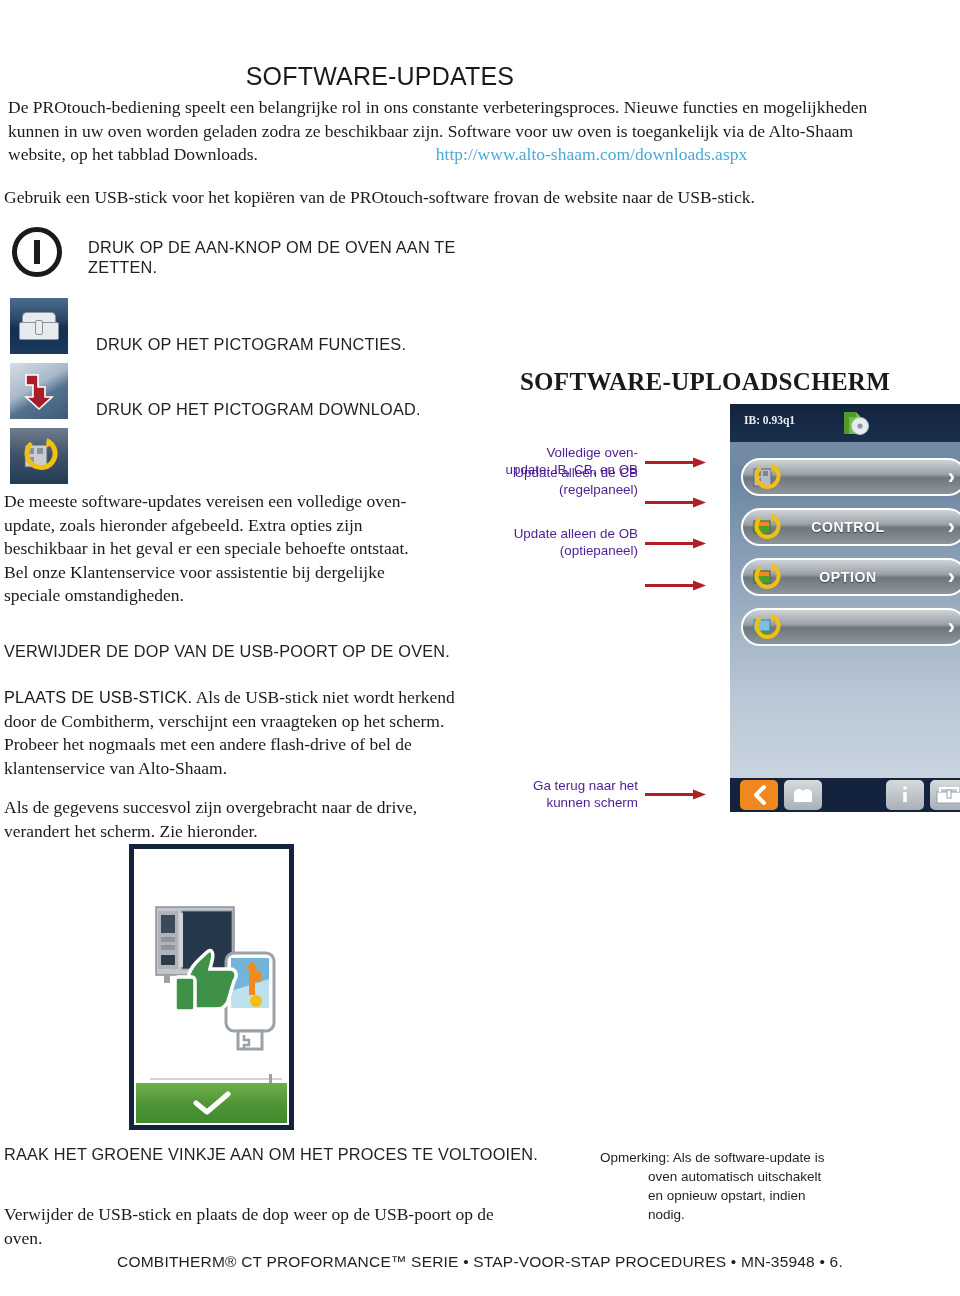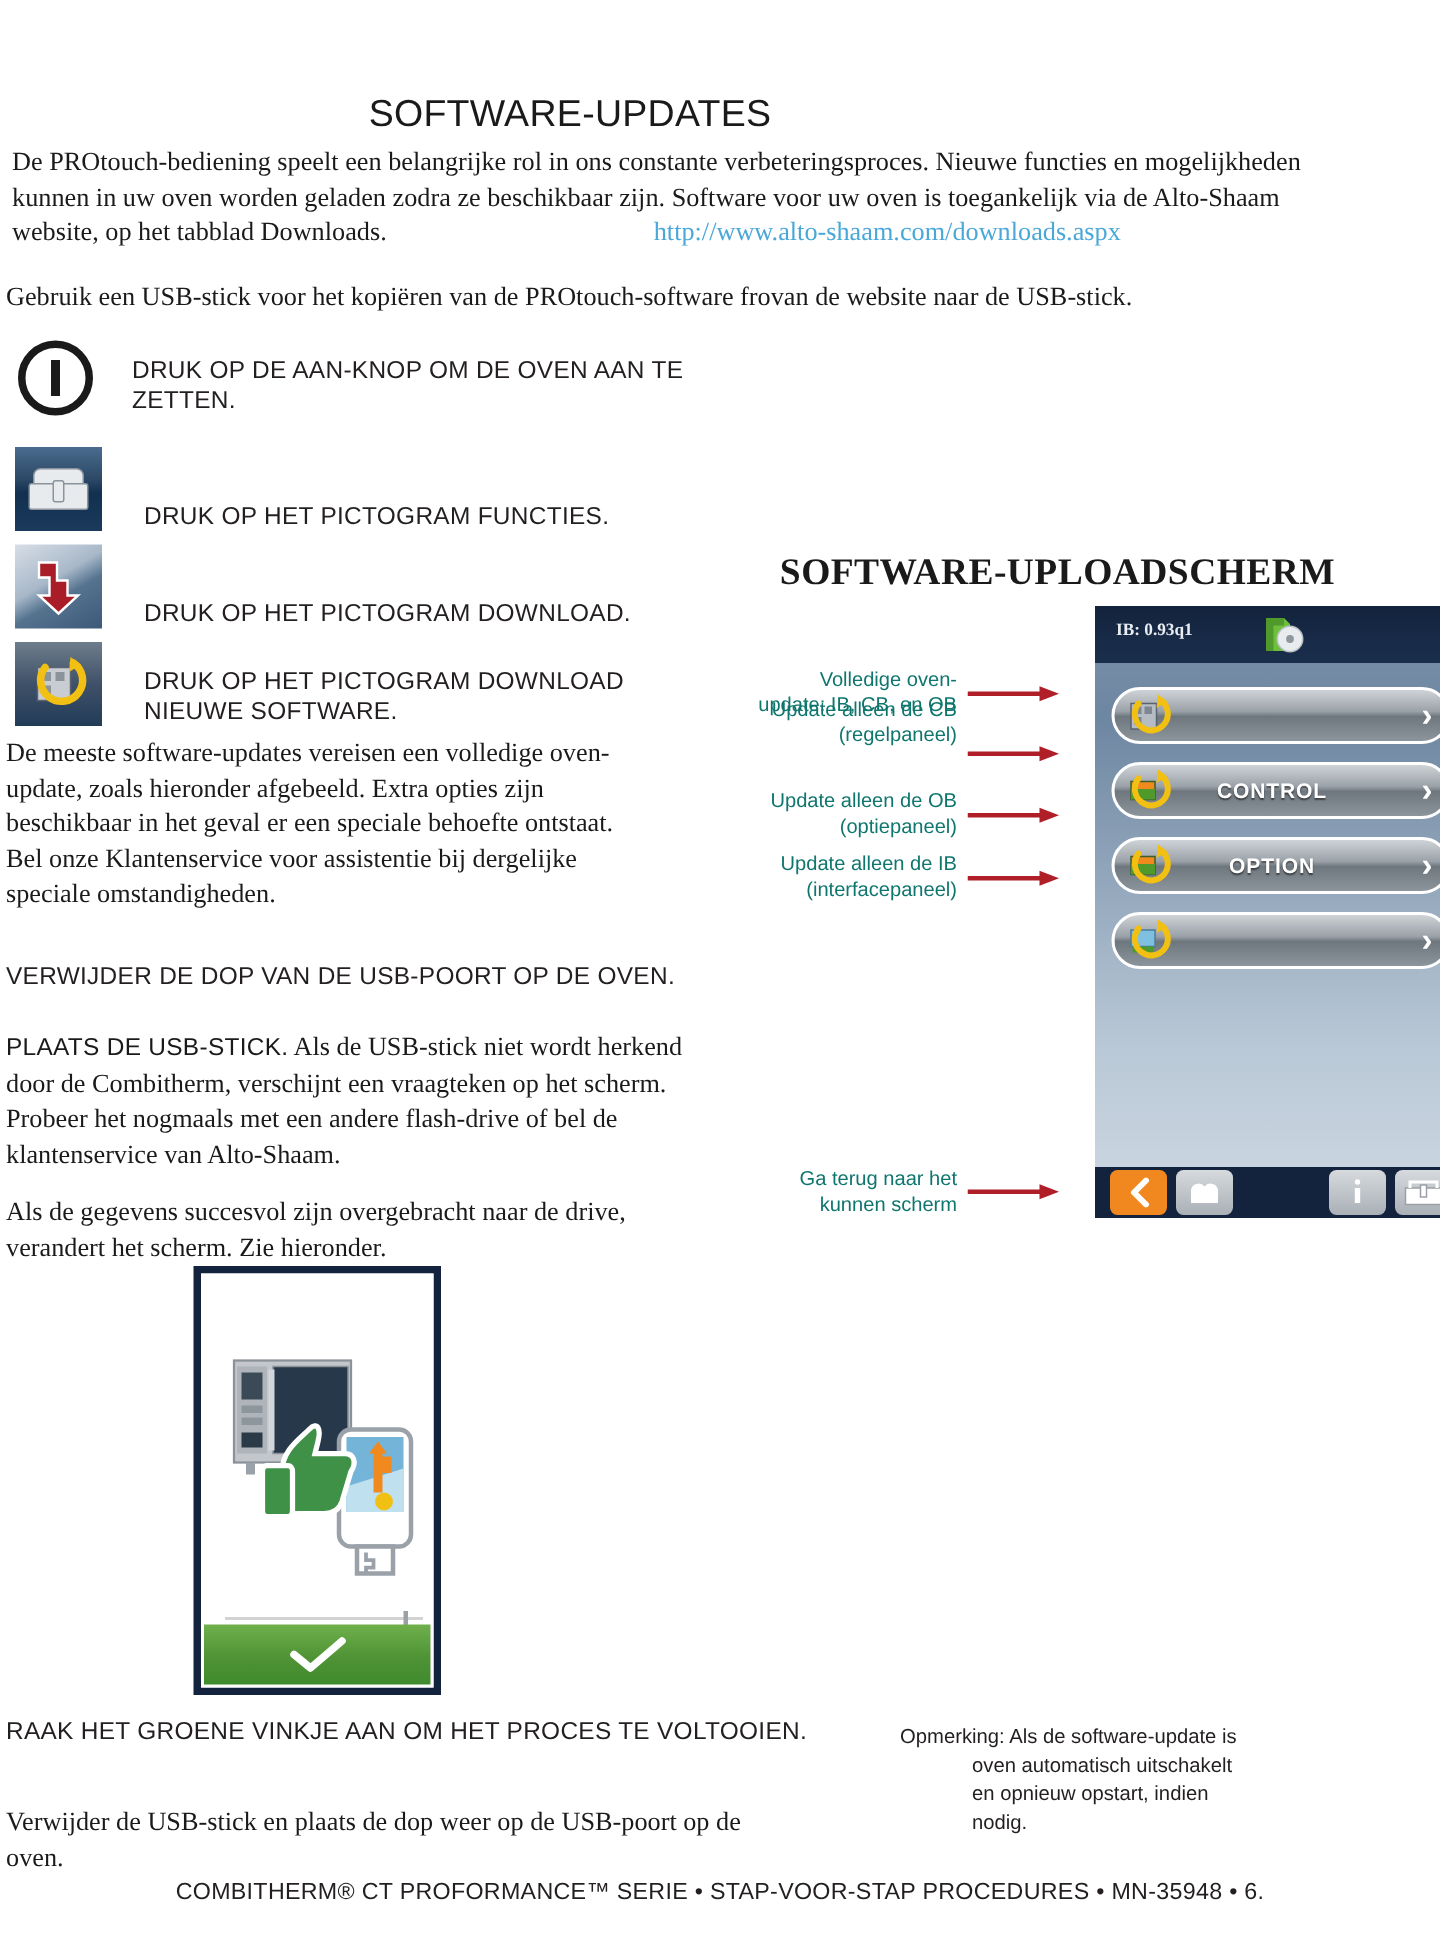--- a/index.html
+++ b/index.html
@@ -140,21 +140,21 @@
     text-align:center;
     font-family:"Liberation Serif", serif;
     font-weight:bold; font-size:25px; color:#1a1a1a;
     letter-spacing:0.3px;
   }
 
   .callout {
     position:absolute;
     font-family:"Liberation Sans", sans-serif;
     font-size:13.4px; line-height:17px;
-    color:#0f766e; text-align:right;
+    color:#4c1d95; text-align:right;
   }
 
   .arrow-ann { position:absolute; height:11px; }
 
   
   .device {
     position:absolute; left:705px; top:404px;
     width:248px; height:408px;
     background: linear-gradient(180deg,#7e93ab 0%,#6d86a1 18%,#93a7bc 45%,#b9c8d6 72%,#cfd9e3 100%);
     overflow:hidden;
@@ -291,21 +291,20 @@
     <div class="tile tile-newsw">
       <svg class="gear-disc" viewBox="0 0 44 40">
         <rect x="8" y="9" width="22" height="22" fill="#c9ccd1" stroke="#5a6470" stroke-width="1"></rect>
         <rect x="11" y="12" width="6" height="6" fill="#8a929c"></rect>
         <rect x="20" y="12" width="6" height="6" fill="#8a929c"></rect>
         <rect x="11" y="21" width="6" height="6" fill="#8a929c"></rect>
         <path d="M32 6 A14 14 0 1 1 13 9" fill="none" stroke="#f2c013" stroke-width="5" stroke-linecap="round"></path>
         <path d="M30 2 L37 7 L29 12 Z" fill="#f2c013"></path>
       </svg>
     </div>
-    <div class="step-label" style="margin-left:28px; margin-top:9px; width:390px;">DRUK OP HET PICTOGRAM DOWNLOAD NIEUWE SOFTWARE.</div>
   </div>
 
   <div class="body-text" style="left:4px; top:490px; width:420px;">De meeste software-updates vereisen een volledige oven-update, zoals hieronder afgebeeld. Extra opties zijn beschikbaar in het geval er een speciale behoefte ontstaat. Bel onze Klantenservice voor assistentie bij dergelijke speciale omstandigheden.</div>
 
   <div class="caps-line" style="left:4px; top:641px; width:470px;">VERWIJDER DE DOP VAN DE USB-POORT OP DE OVEN.</div>
 
   <div class="body-text" style="left:4px; top:686px; width:460px;">
     <span class="lead-caps">PLAATS DE USB-STICK.</span><span> Als de USB-stick niet wordt herkend door de Combitherm, verschijnt een vraagteken op het scherm. Probeer het nogmaals met een andere flash-drive of bel de klantenservice van Alto-Shaam.</span>
   </div>
 
@@ -333,24 +332,20 @@
 
   <div class="callout" style="left:468px; top:525px; width:170px;">
     <div>Update alleen de OB</div>
     <div>(optiepaneel)</div>
   </div>
   <svg class="arrow-ann" style="left:645px; top:538px; width:62px;" viewBox="0 0 62 11">
     <line x1="0" y1="5.5" x2="50" y2="5.5" stroke="#b01e28" stroke-width="3"></line>
     <path d="M48 0.5 L61 5.5 L48 10.5 Z" fill="#b01e28"></path>
   </svg>
 
-  <div class="callout" style="left:468px; top:567px; width:170px;">
-    <div>Update alleen de IB</div>
-    <div>(interfacepaneel)</div>
-  </div>
   <svg class="arrow-ann" style="left:645px; top:580px; width:62px;" viewBox="0 0 62 11">
     <line x1="0" y1="5.5" x2="50" y2="5.5" stroke="#b01e28" stroke-width="3"></line>
     <path d="M48 0.5 L61 5.5 L48 10.5 Z" fill="#b01e28"></path>
   </svg>
 
   <div class="callout" style="left:500px; top:777px; width:138px;">
     <div>Ga terug naar het</div>
     <div>kunnen scherm</div>
   </div>
   <svg class="arrow-ann" style="left:645px; top:789px; width:62px;" viewBox="0 0 62 11">

